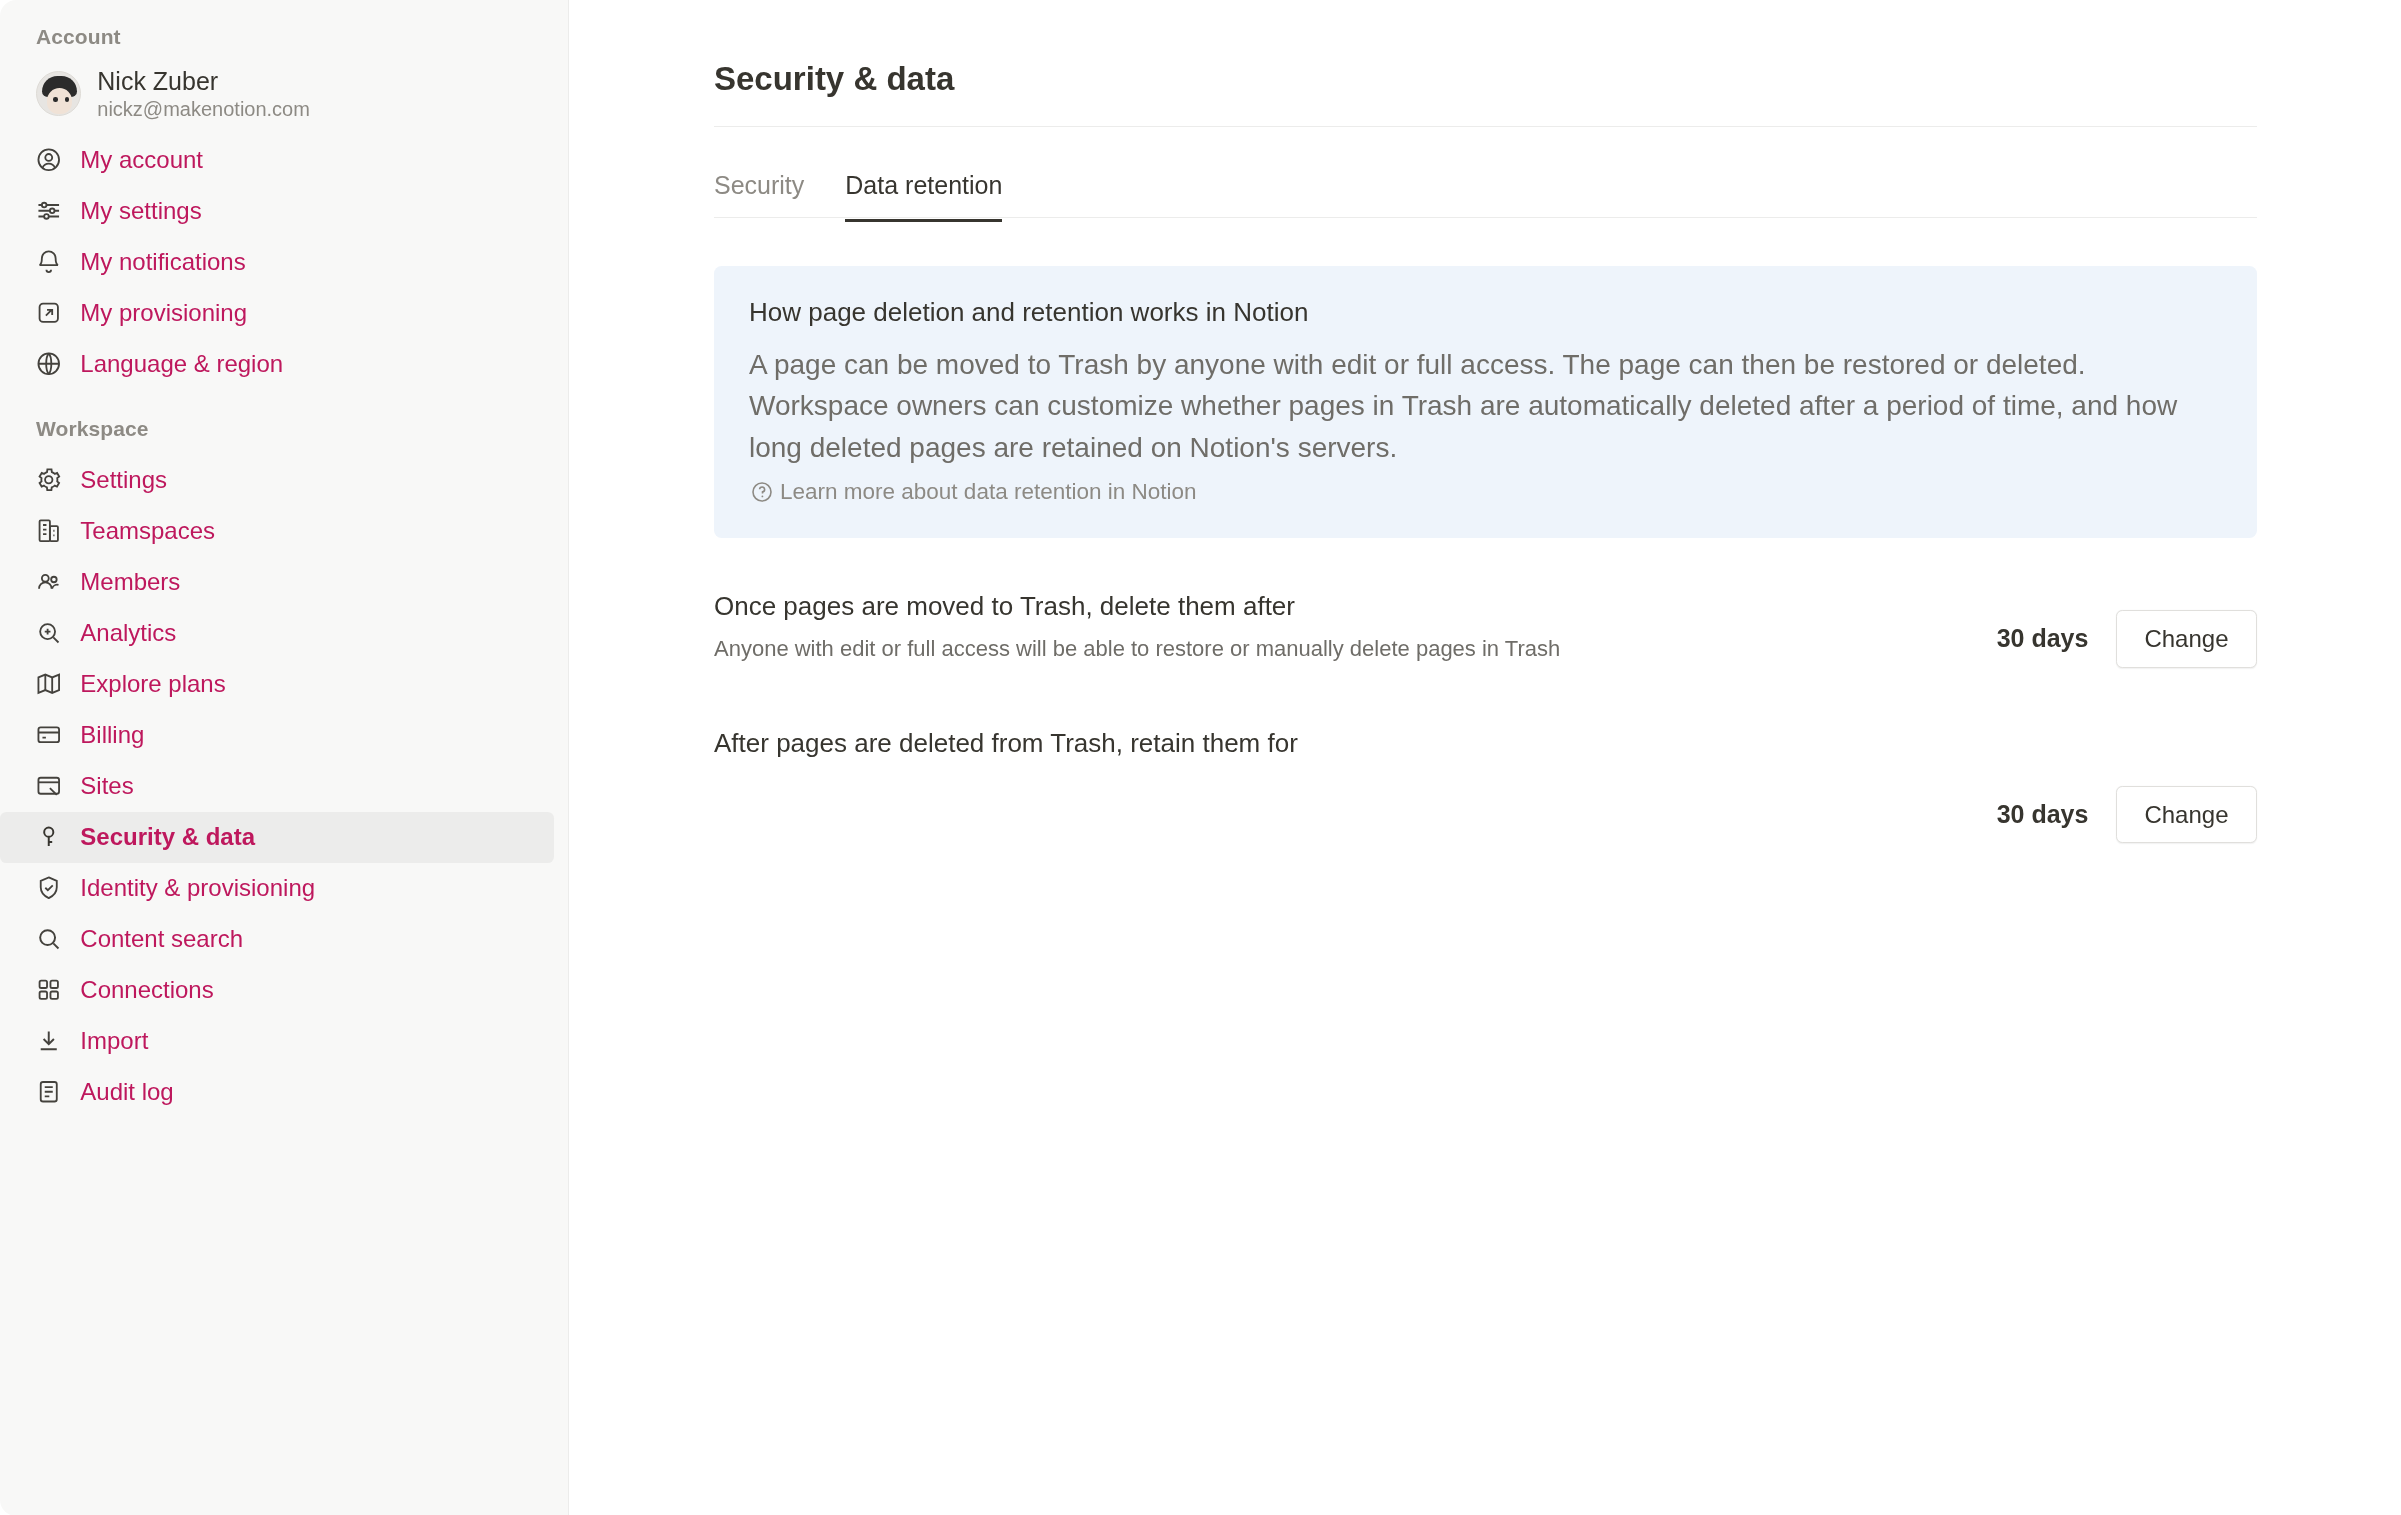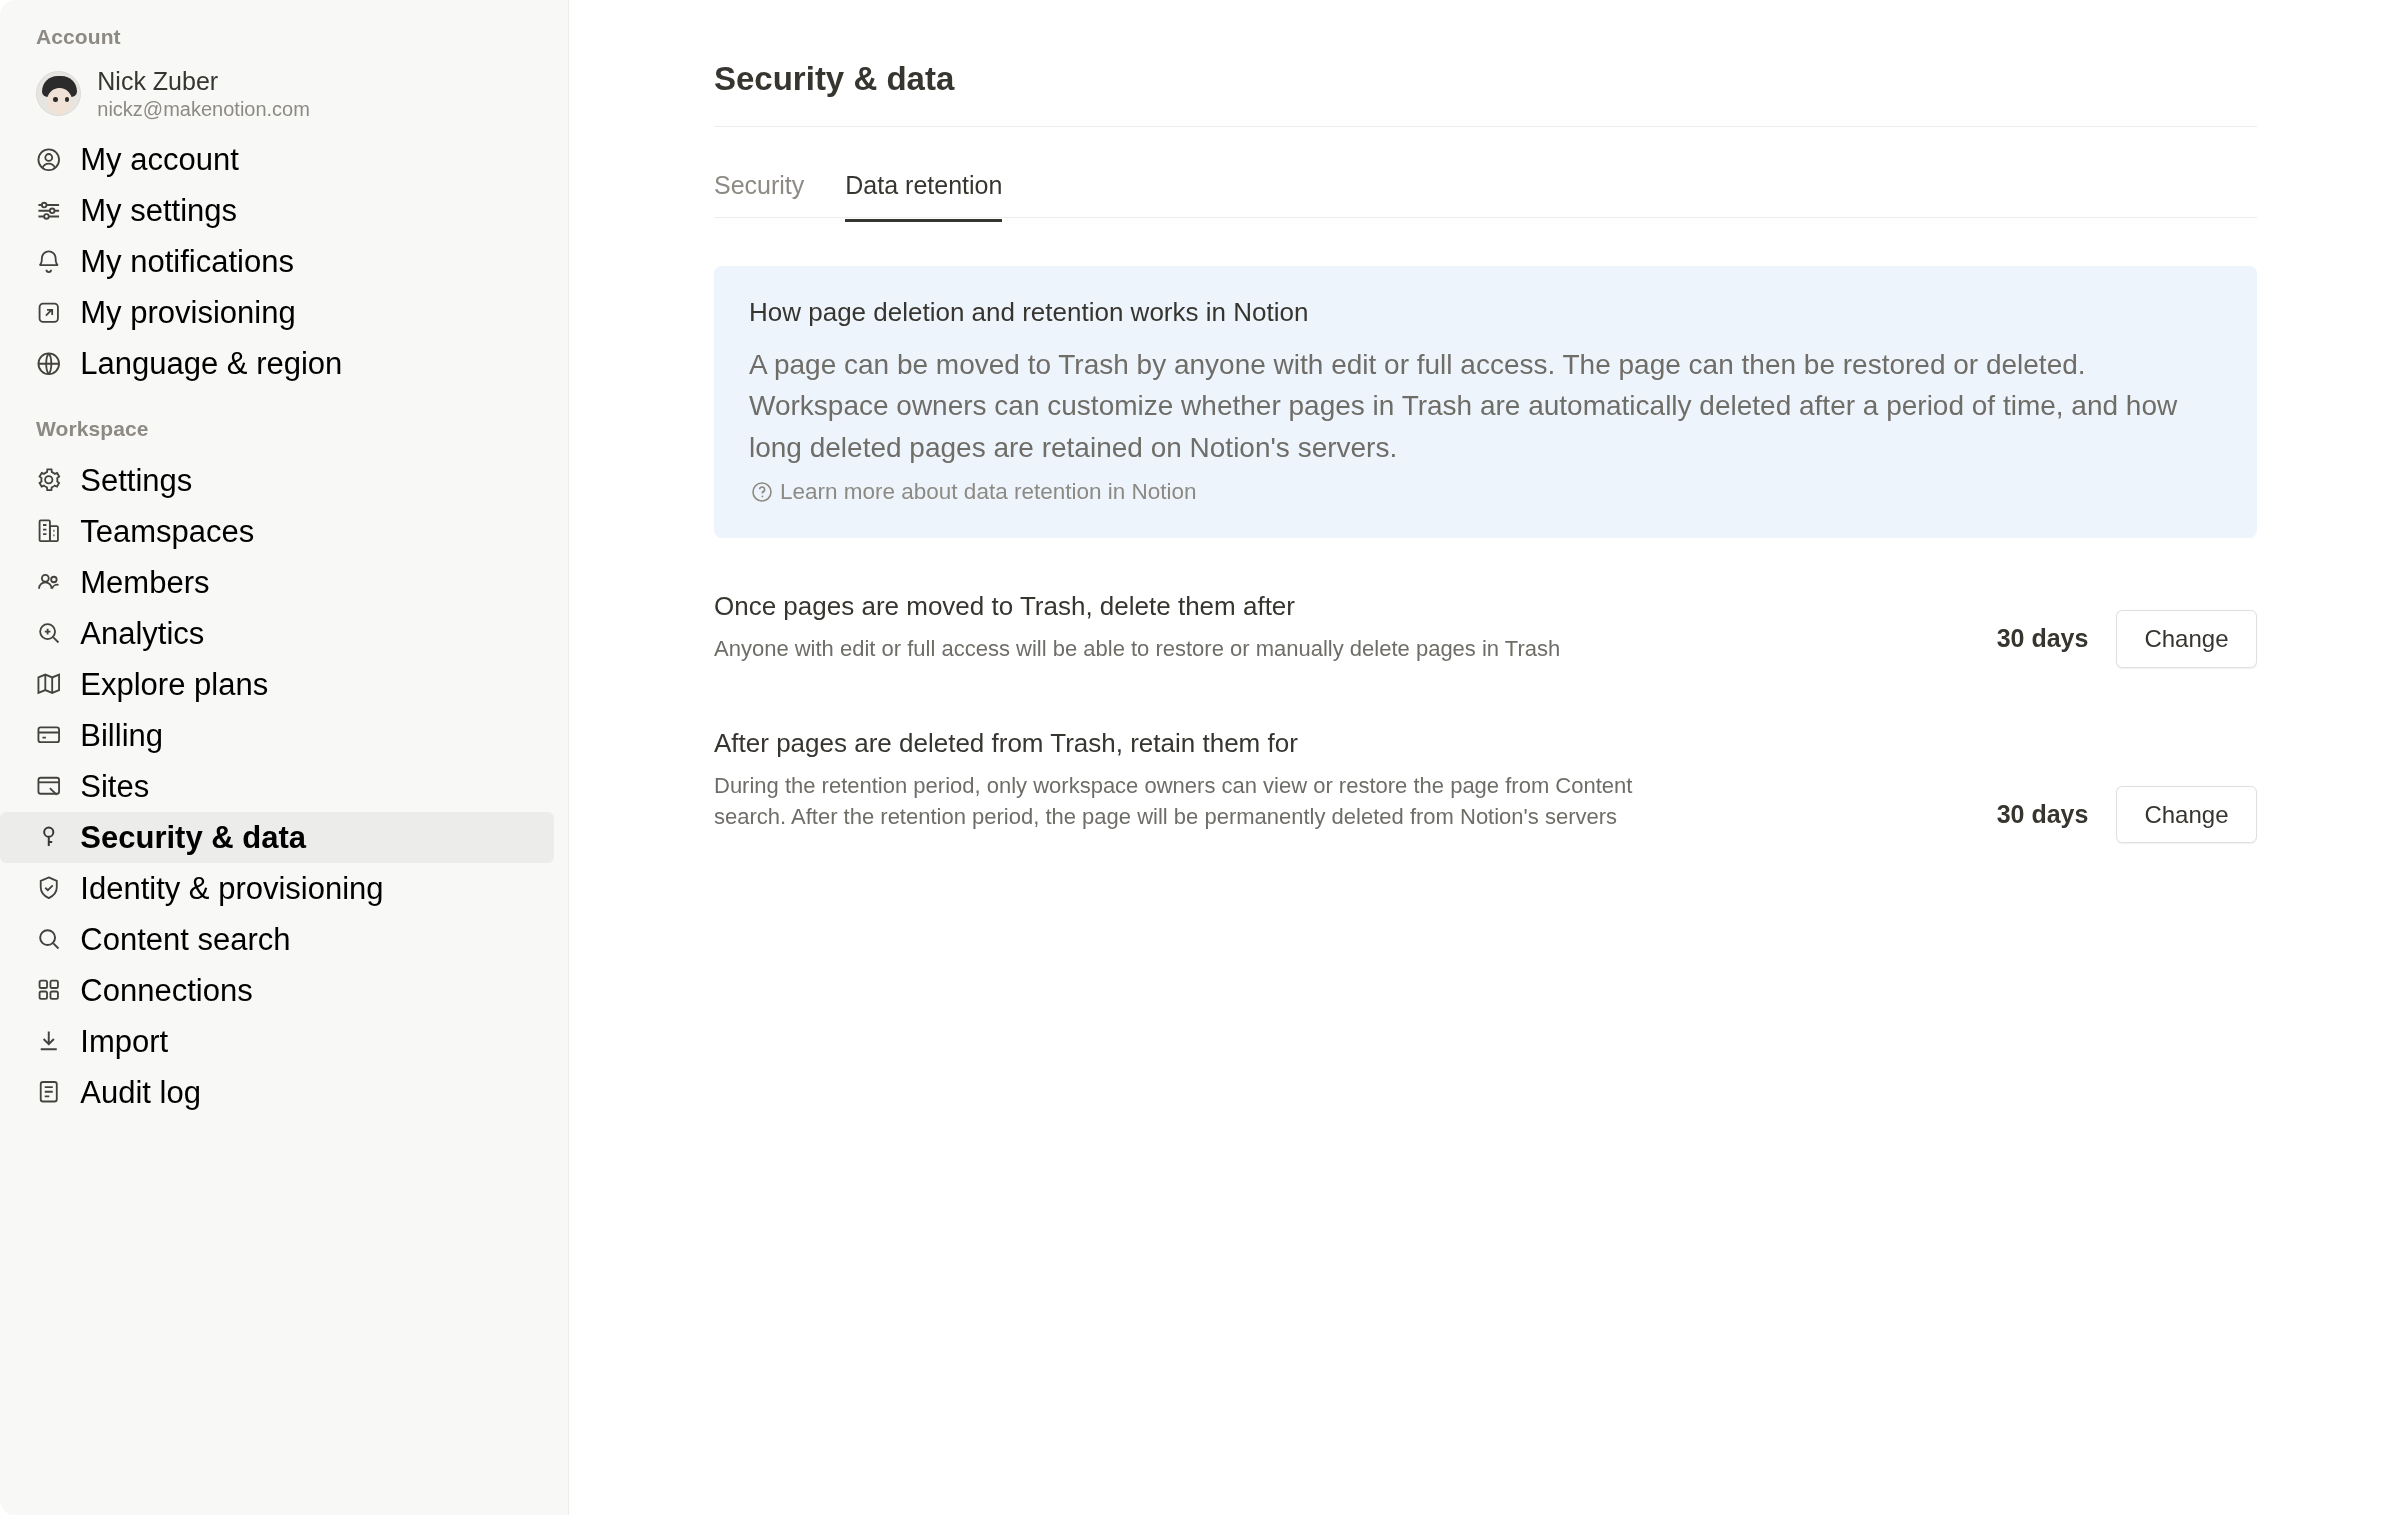--- a/index.html
+++ b/index.html
@@ -87,21 +87,21 @@
     border-radius: 6.3px;
     cursor: pointer;
     color: #37352f;
   }
   .nav-item .ico {
     width: 30px; height: 30px;
     flex: 0 0 30px;
     display: flex; align-items: center; justify-content: center;
     color: #44423d;
   }
-  .nav-item .lbl { font-size: 31px; color: #000000; line-height: 1; }
+  .nav-item .lbl { font-size: 24px; color: #be185d; line-height: 1; }
   .nav-item.active { background: #ececeb; }
   .nav-item.active .lbl { font-weight: 600; }
 
   
   .main {
     flex: 1 1 auto;
     height: 1516px;
     padding: 60px 0 0 0;
     overflow: hidden;
     position: relative;
@@ -457,21 +457,20 @@
         </div>
         <div class="setting-ctrl">
           <div class="setting-value">30 days</div>
           <button class="change-btn">Change</button>
         </div>
       </section>
 
       <section class="setting-row second">
         <div class="setting-text">
           <div class="setting-title">After pages are deleted from Trash, retain them for</div>
-          <div class="setting-desc">During the retention period, only workspace owners can view or restore the page from Content search. After the retention period, the page will be permanently deleted from Notion's servers</div>
         </div>
         <div class="setting-ctrl">
           <div class="setting-value">30 days</div>
           <button class="change-btn">Change</button>
         </div>
       </section>
 
     </div>
   </main>
 </div>

